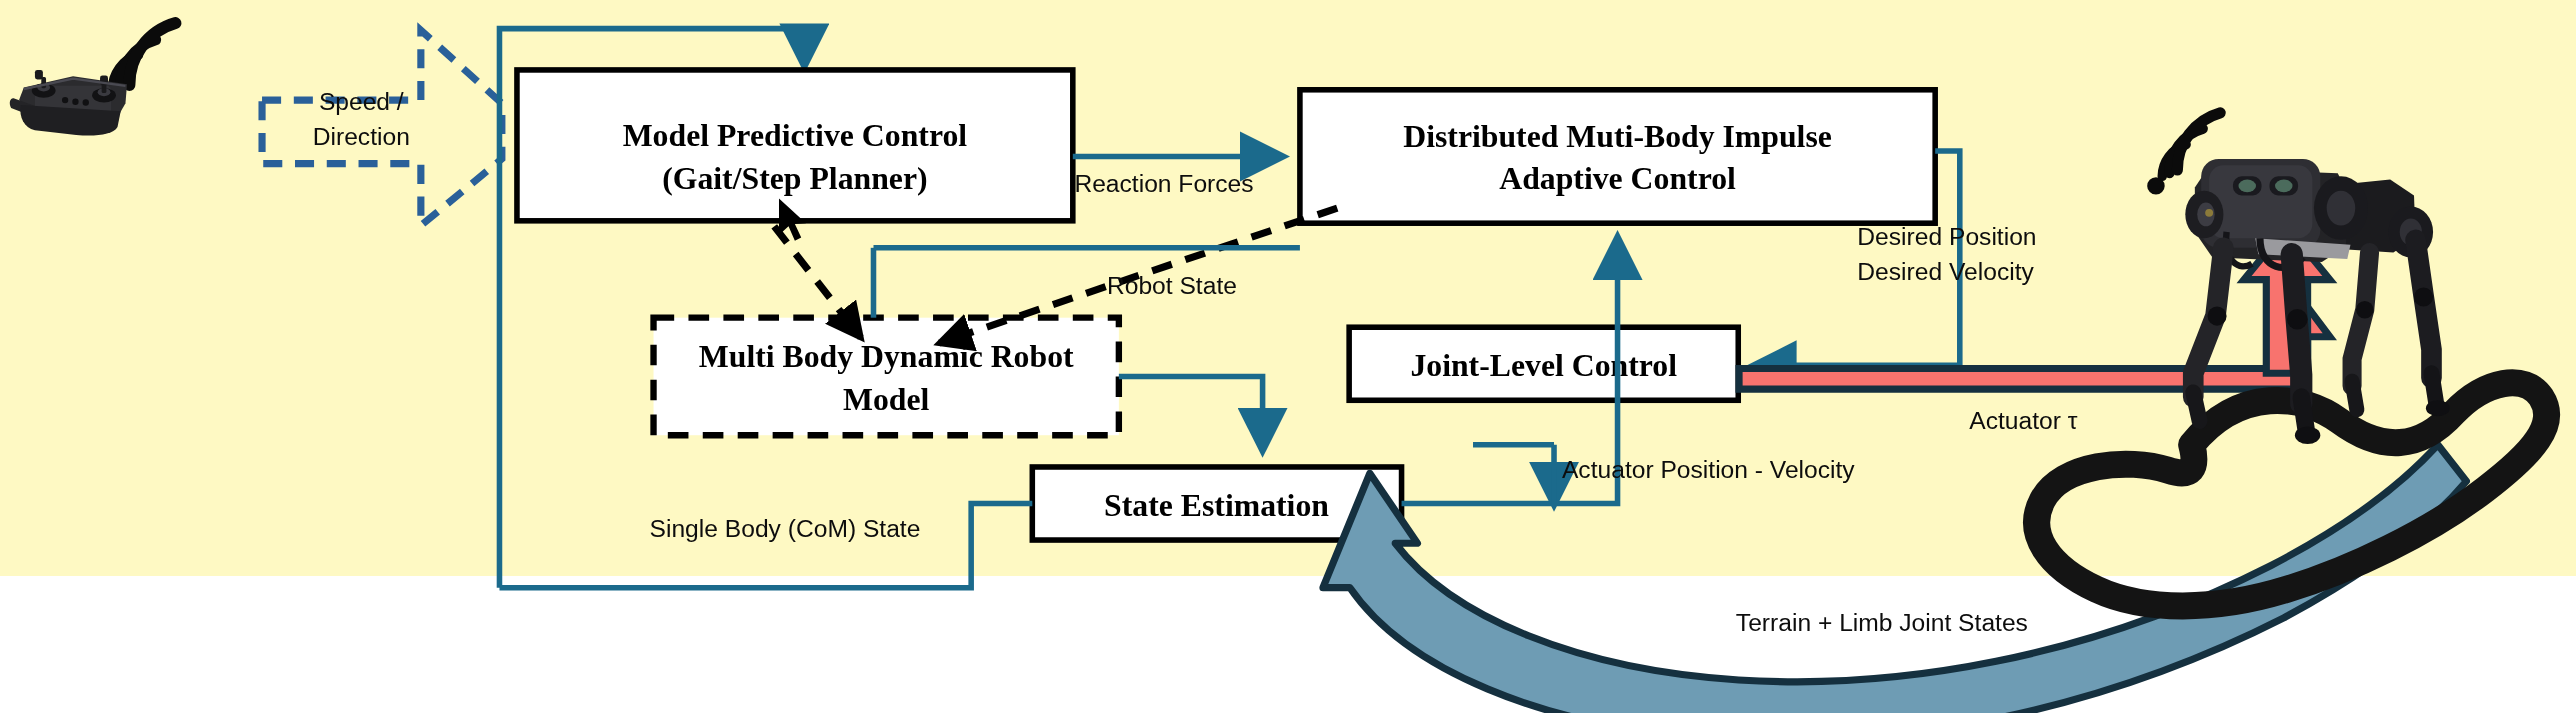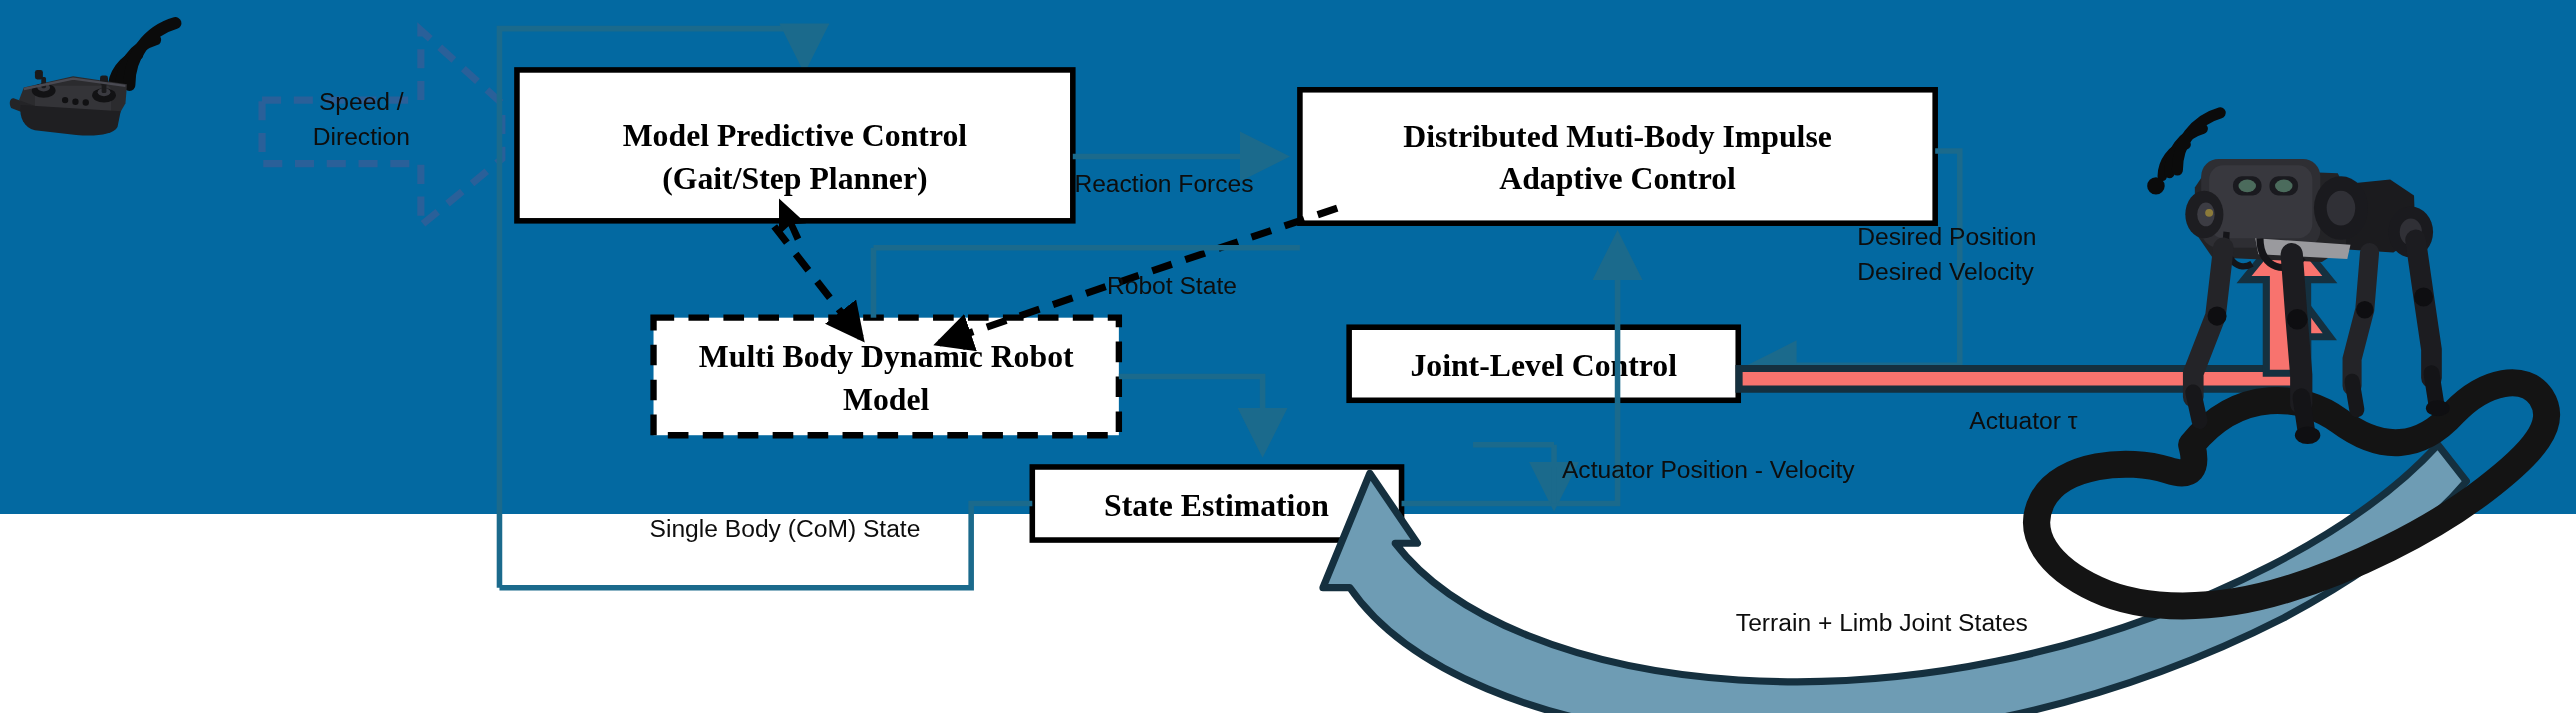--- a/index.html
+++ b/index.html
@@ -1,19 +1,19 @@
 <!DOCTYPE html>
 <html style="font-size:12.7px"><head>
 <meta charset="utf-8">
 <title>Control Architecture Diagram</title>
 <style>
   html,body{margin:0;padding:0;background:#ffffff;}
   body{width:2576px;height:714px;overflow:hidden;
        font-family:"Liberation Sans",sans-serif;}
-  #stage{position:relative;width:2576px;height:514px;background:#0369a1;}
+  #stage{position:relative;width:2576px;height:576px;background:#fef9c3;}
   svg#diagram{position:absolute;left:0;top:0;width:2576px;height:714px;}
 
   .blk-title{font-family:"Liberation Serif",serif;font-weight:bold;
              font-size:40px;fill:#000;text-anchor:middle;}
   .edge-label{font-family:"Liberation Sans",sans-serif;font-size:31px;
               fill:#0d0d0d;}
   .edge-label-c{font-family:"Liberation Sans",sans-serif;font-size:31px;
               fill:#0d0d0d;text-anchor:middle;}
   .box-solid{fill:#ffffff;stroke:#000000;stroke-width:7;}
   .box-dashed{fill:#ffffff;stroke:#000000;stroke-width:8;

